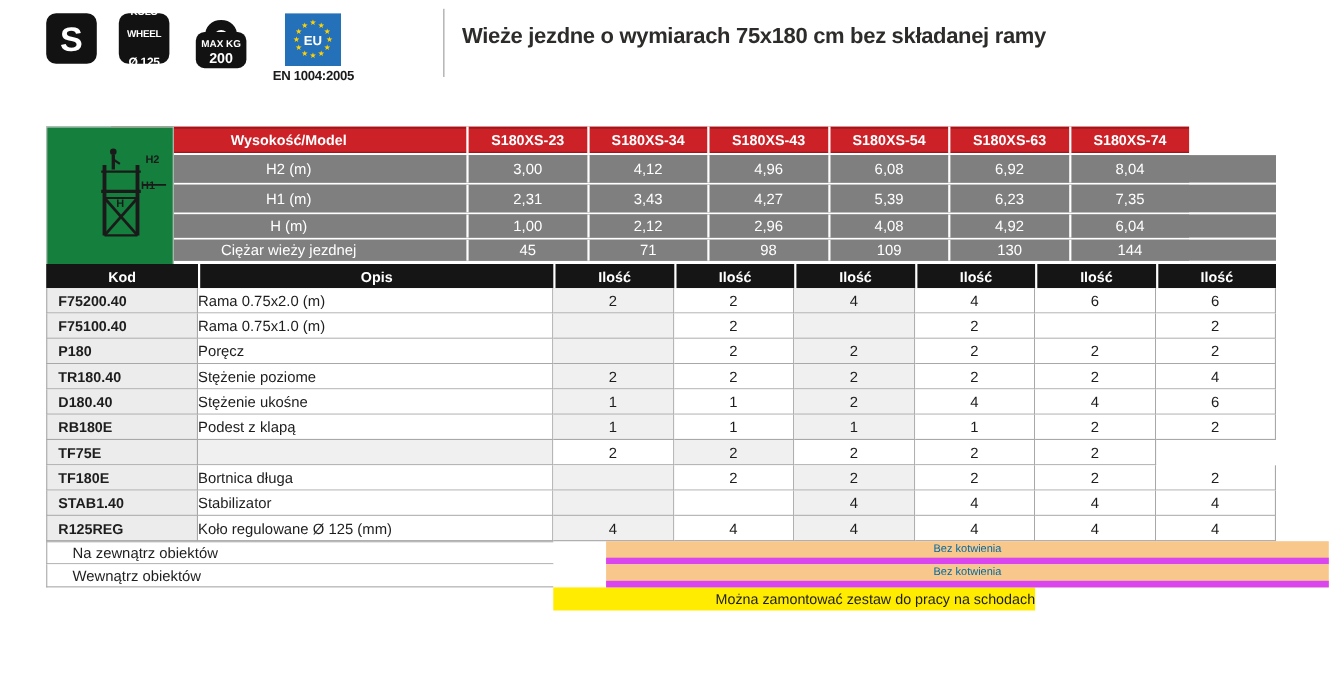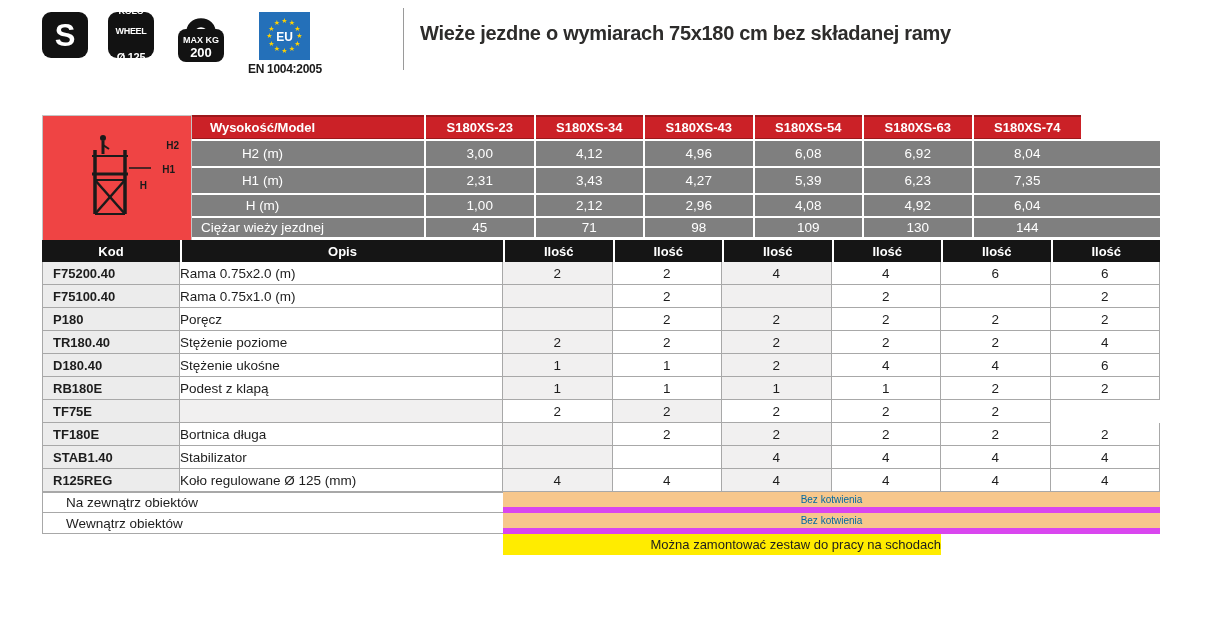--- a/index.html
+++ b/index.html
@@ -21,21 +21,21 @@
   .page-title{position:absolute;left:420px;top:22px;font-size:20px;font-weight:bold;
               color:#2d2c2b;letter-spacing:-.3px;}
 
   
   .table-wrap{position:absolute;left:42px;top:115px;width:1118px;}
   .grid7{display:grid;grid-template-columns:323px repeat(6,109.5px);}
   .grid8{display:grid;grid-template-columns:138px 323px repeat(6,109.5px);}
   .cell{box-sizing:border-box;display:flex;align-items:center;justify-content:center;}
 
   .heights{position:relative;}
-  .img-cell{position:absolute;left:0;top:0;width:150px;height:100%;background:#ef4444;
+  .img-cell{position:absolute;left:0;top:0;width:116px;height:100%;background:#15803d;
             border:1px solid #c4c4c4;border-bottom:none;box-sizing:border-box;}
   .hs-right{margin-left:59px;}
   .hs-row{border-bottom:2px solid #fff;}
   .hs-row.head{height:24px;}
   .hs-row.r0,.hs-row.r1{height:25px;}
   .hs-row.r2{height:21px;}
   .hs-row.r3{height:19px;border-bottom:3px solid #fff;}
   .red{background:var(--red);color:#fff;font-weight:bold;font-size:13px;
        box-shadow:inset 0 2px 0 var(--red_dark), inset 0 -1px 0 var(--red_dark);}
   .gray{background:var(--gray_row);color:#fff;font-size:13.5px;}
@@ -48,21 +48,21 @@
 
   .p-row{height:23px;}
   .p-row .cell{border-right:1px solid var(--line);border-bottom:1px solid var(--line);
                font-size:13.5px;color:#1d1d1d;background:#fff;}
   .p-row .cell:first-child{border-left:1px solid var(--line);}
   .p-row .kod{justify-content:flex-start;padding-left:10px;font-weight:bold;
               background:var(--kod_col);font-size:13px;}
   .p-row .opis{justify-content:flex-start;}
   .p-row .shade{background:var(--shaded_col);}
 
-  .a-row{display:grid;grid-template-columns:461px 657px;height:21px;}
+  .a-row{display:grid;grid-template-columns:461px 657px;height:21px;gap:48px;}
   .a-row .albl{box-sizing:border-box;display:flex;align-items:center;padding-left:23px;
                font-size:13.5px;color:#1d1d1d;background:#fff;
                border-left:1px solid var(--line);border-bottom:1px solid var(--line);}
   .a-row:first-child .albl{border-top:1px solid var(--line);}
   .a-row .aval{box-sizing:border-box;display:flex;align-items:center;justify-content:center;
                background:var(--orange);font-size:10px;color:#0369a1;
                border-bottom:6px solid #d946ef;}
   .yellow-row{margin-left:461px;width:438px;height:21px;background:var(--yellow);
               display:flex;align-items:center;justify-content:flex-end;
               font-size:13px;color:#1d1d1d;}

